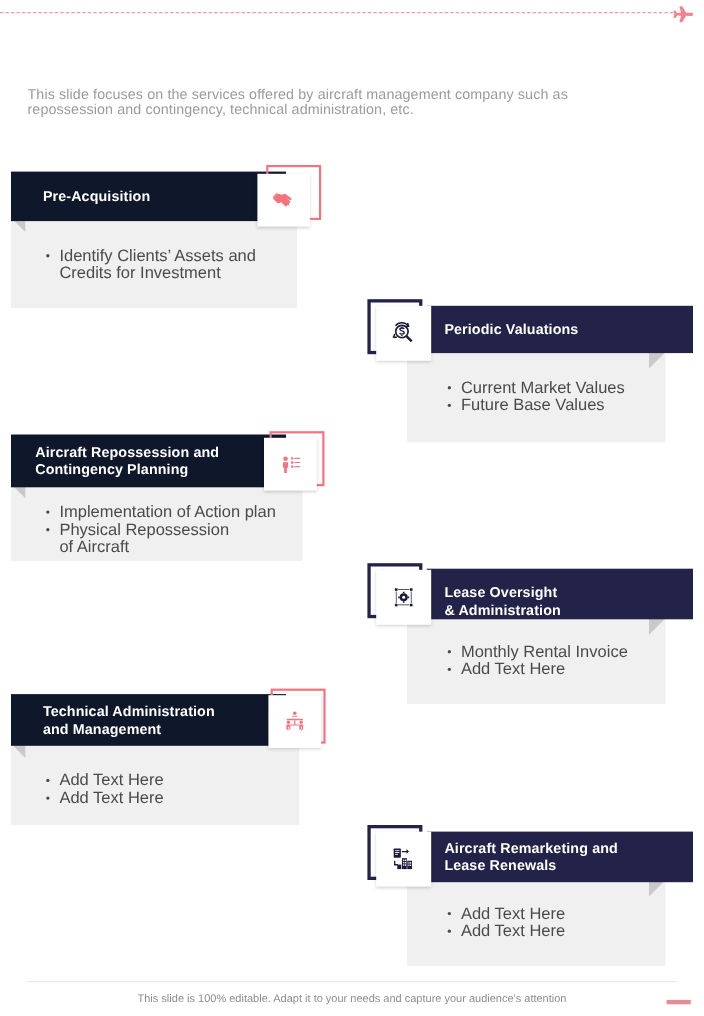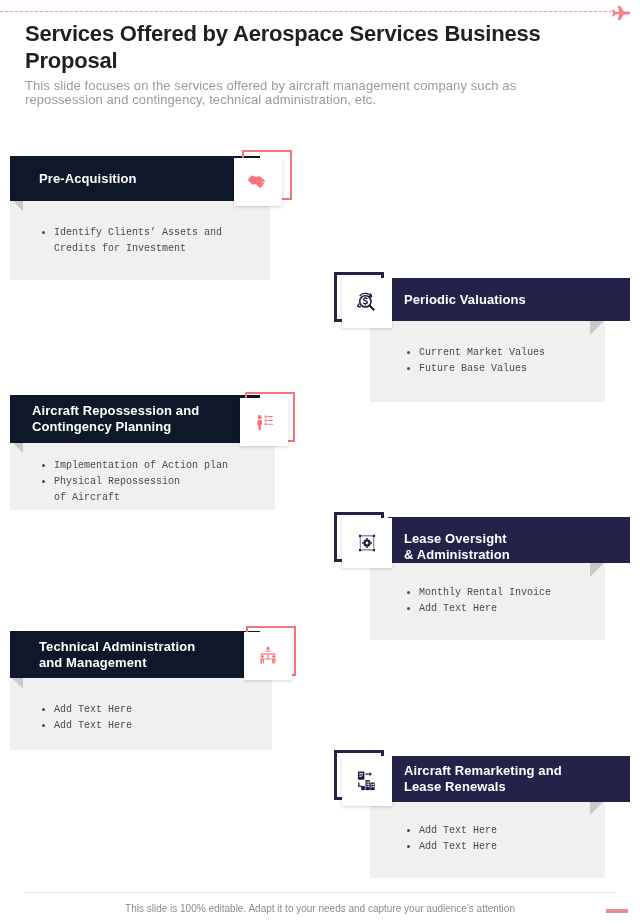--- a/index.html
+++ b/index.html
@@ -93,26 +93,25 @@
   }
   .bullets {
     position: absolute;
     z-index: 2;
     margin: 0;
     padding: 0;
     list-style: none;
   }
   .bullets li {
     position: relative;
-    font-size: 10px;
+    font-size: 15px;
     line-height: 16px;
     color: #4a4a4a;
     padding-left: 14px;
     white-space: pre-line;
-    font-family: Liberation Mono, monospace;
   }
   .bullets li:before {
     content: "";
     position: absolute;
     left: 2px;
     top: 6px;
     width: 3px;
     height: 3px;
     background: #4a4a4a;
     border-radius: 50%;
@@ -189,21 +188,20 @@
 
   <div class="top-deco">
     <div class="dash-line"></div>
     <div class="plane-icon">
       <svg viewBox="0 0 24 24" width="26" height="24" fill="#f4848c">
         <path d="M21 11.5c0-.6-.5-1-1.1-1l-5.1.1-3.3-5.4c-.2-.3-.5-.5-.9-.5h-1.2c-.4 0-.7.4-.6.8l1.4 5.2-3.6.1-1.4-1.9c-.2-.2-.4-.3-.7-.3h-.8c-.4 0-.6.3-.5.7l.9 2.7-.9 2.7c-.1.4.1.7.5.7h.8c.3 0 .5-.1.7-.3l1.4-1.9 3.6.1-1.4 5.2c-.1.4.2.8.6.8h1.2c.4 0 .7-.2.9-.5l3.3-5.4 5.1.1c.6 0 1.1-.4 1.1-1z"></path>
       </svg>
     </div>
   </div>
 
-  <div class="page-title">Services Offered by Aerospace Services Business Proposal</div>
   <div class="page-subtitle">This slide focuses on the services offered  by aircraft  management  company such as repossession and contingency, technical administration, etc.</div>
 
   <div class="card pink">
     <div class="card-body" style="left:10px; top:198px; width:260px; height:82px;"></div>
     <div class="fold left-fold" style="left:10px; top:198px;"></div>
     <div class="card-bar" style="left:10px; top:156px; width:250px; height:45px; padding-left:29px;">
       <span class="bar-title">Pre-Acquisition</span>
     </div>
     <div class="icon-frame" style="left:242px; top:150px; width:50px; height:50px; border:2px solid #f4737d;"></div>
     <div class="icon-box" style="left:234px; top:158px; width:48px; height:48px;">

